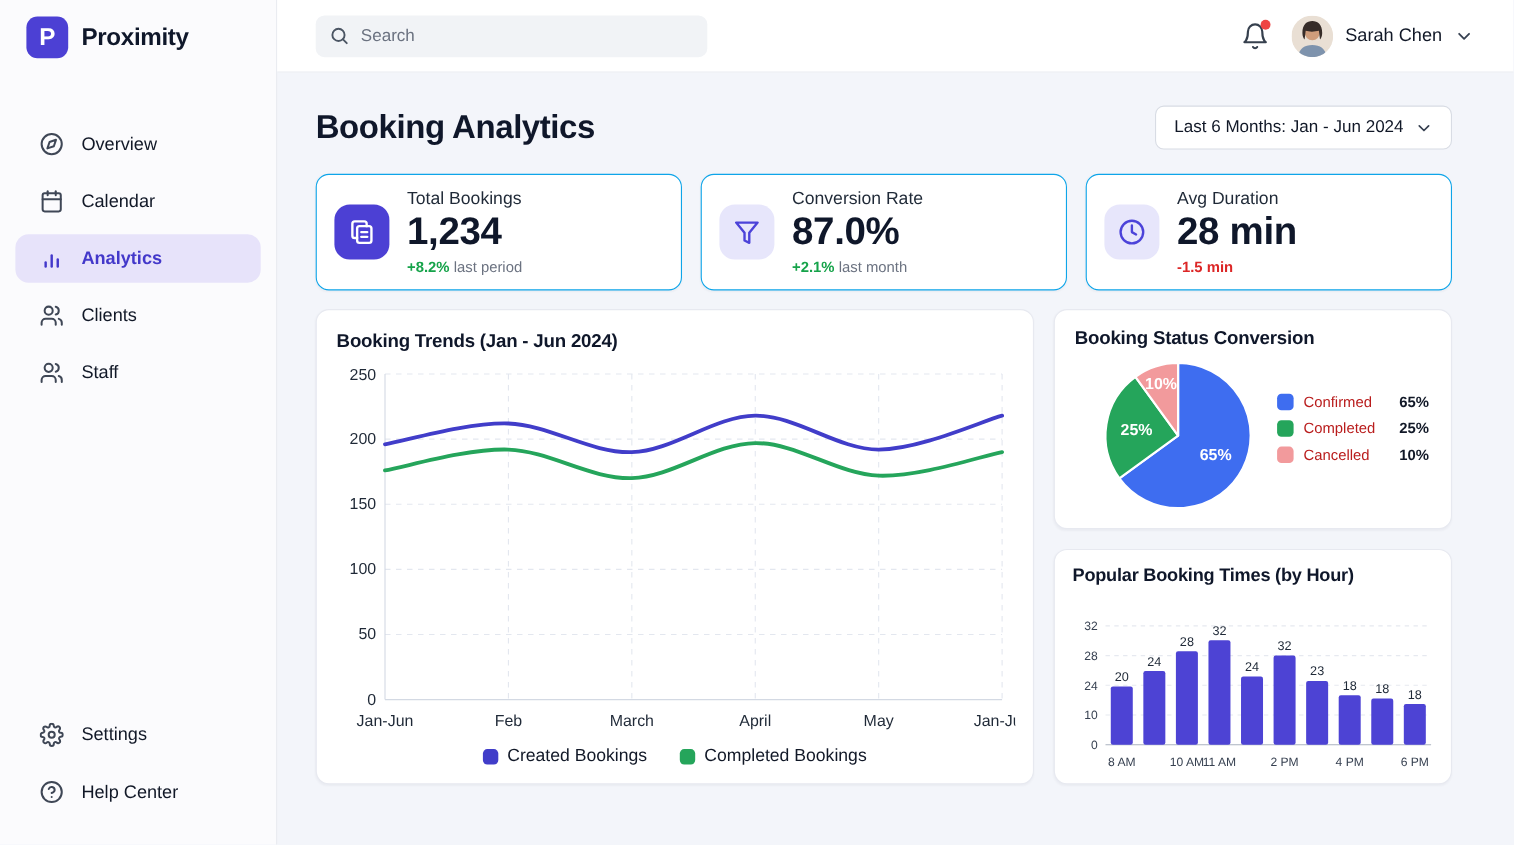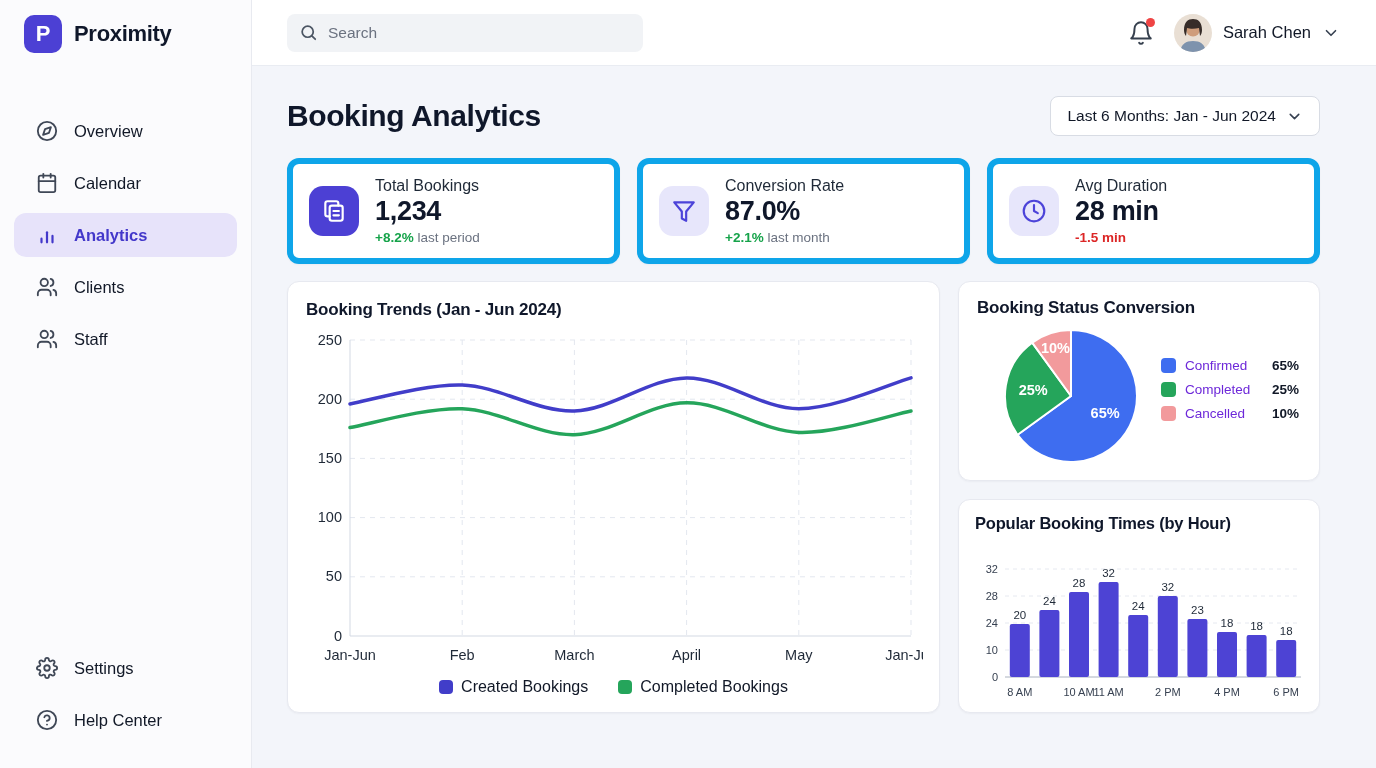--- a/index.html
+++ b/index.html
@@ -35,44 +35,44 @@
   .user-name { font-size:16.5px; font-weight:500; color:#111827; }
   .user .chev { color:#374151; display:flex; }
 
   .content { padding:30px 56px 0 35px; }
   .page-head { display:flex; align-items:center; justify-content:space-between; margin-bottom:22px; }
   .page-title { font-size:30px; font-weight:800; letter-spacing:-0.4px; }
   .filter-btn { display:flex; align-items:center; gap:10px; height:40px; padding:0 16px; background:#fff; border:1px solid #d8dce4; border-radius:8px; font-size:15.5px; color:#111827; cursor:pointer; }
   .filter-btn .chev { color:#374151; display:flex; }
 
   .stats-row { display:flex; gap:17px; margin-bottom:17px; }
-  .stat-card { flex:1; height:106px; background:#fff; border:6px solid #0ea5e9; border-radius:12px; box-shadow:0 1px 2px rgba(16,24,40,.04); display:flex; align-items:center; padding:0 16px; gap:16px; }
+  .stat-card { flex:1; height:106px; background:#fff; border:1px solid #0ea5e9; border-radius:12px; box-shadow:0 1px 2px rgba(16,24,40,.04); display:flex; align-items:center; padding:0 16px; gap:16px; }
   .stat-tile { width:50px; height:50px; border-radius:14px; display:flex; align-items:center; justify-content:center; flex-shrink:0; }
   .stat-tile.solid { background:#4c40d4; color:#fff; }
   .stat-tile.light { background:#e7e6fb; color:#4c43d9; }
   .stat-label { font-size:16px; color:#1f2937; margin-bottom:2px; }
-  .stat-value { font-size:27px; font-weight:800; letter-spacing:-0.3px; line-height:1.1; margin-bottom:4px; }
+  .stat-value { font-size:35px; font-weight:800; letter-spacing:-0.3px; line-height:1.1; margin-bottom:4px; }
   .stat-delta { font-size:13.5px; font-weight:600; }
   .delta-suffix { color:#6b7280; font-weight:400; }
 
   .charts-row { display:flex; gap:18px; align-items:flex-start; }
   .card { background:#fff; border:1px solid #e7e9f0; border-radius:12px; box-shadow:0 1px 2px rgba(16,24,40,.04); }
   .trends-card { width:653px; height:432px; padding:18px; }
   .card-title { font-size:17px; font-weight:700; letter-spacing:-0.2px; }
   .trends-card .card-title { margin-bottom:8px; }
   .trend-legend { display:flex; justify-content:center; gap:30px; margin-top:2px; }
   .legend-item { display:flex; align-items:center; gap:8px; font-size:16px; color:#111827; }
   .swatch { width:14px; height:14px; border-radius:4px; flex-shrink:0; }
 
   .right-col { width:362px; display:flex; flex-direction:column; gap:18px; }
   .pie-card { height:200px; padding:16px 18px; position:relative; }
   .pie-legend { position:absolute; top:76px; right:20px; display:flex; flex-direction:column; gap:9px; }
   .pie-legend-row { display:flex; align-items:center; gap:9px; font-size:13.5px; }
   .pie-legend-row .swatch { width:15px; height:15px; }
-  .pie-legend-label { width:78px; color:#6d28d9; }
+  .pie-legend-label { width:78px; color:#b91c1c; }
   .pie-legend-pct { font-weight:700; color:#111827; }
 
   .bar-card { height:214px; padding:14px 14px 8px 16px; }
   .bar-card .card-title { margin-bottom:4px; font-size:16.5px; }
 
   svg text { font-family:"Liberation Sans", sans-serif; }
   .axis-text { fill:#1f2937; }
 </style>
 </head>
 <body>

